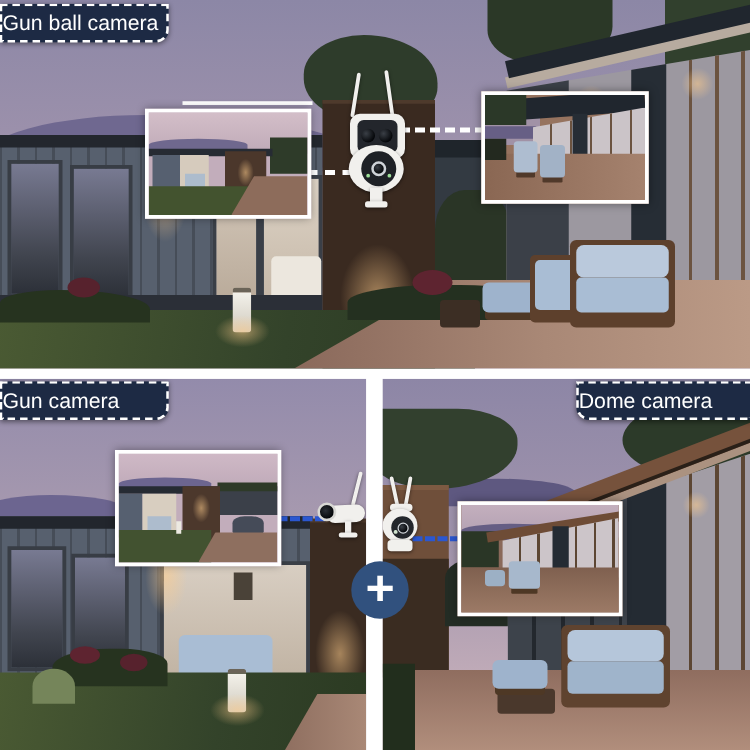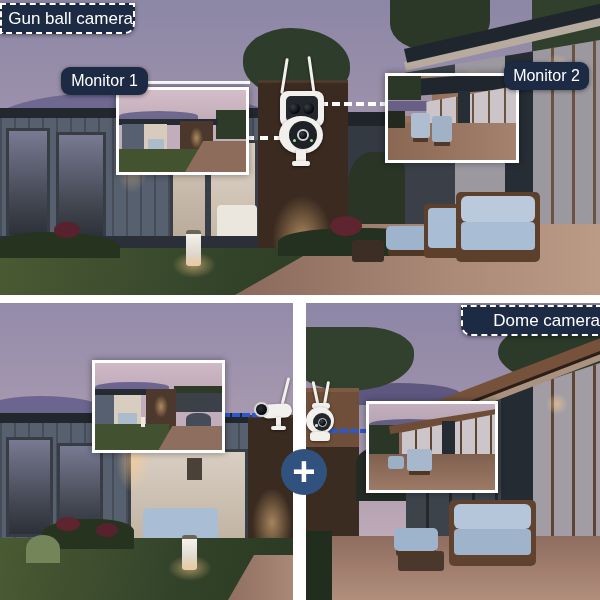--- a/index.html
+++ b/index.html
@@ -3,21 +3,21 @@
 <meta charset="utf-8">
 <style>
   *{margin:0;padding:0;box-sizing:border-box}
   html,body{width:600px;height:600px;background:#fff}
   #canvas{position:relative;width:600px;height:600px;background:#fff;overflow:hidden;
           font-family:"Liberation Sans",sans-serif;color:#fff}
   .abs{position:absolute}
   .panel{position:absolute;overflow:hidden;background:#9a92ac}
   
   .tag{position:absolute;background:#1d2a44;border:2px dashed #fff;color:#fff;font-size:17px;
-       display:flex;align-items:center;justify-content:flex-end;z-index:40;box-shadow:0 1px 4px rgba(0,0,0,.45)}
+       display:flex;align-items:center;justify-content:flex-start;z-index:40;box-shadow:0 1px 4px rgba(0,0,0,.45)}
   .pill{position:absolute;background:#1d2a44;color:#fff;font-size:16px;display:flex;align-items:center;
         justify-content:center;border-radius:9px;z-index:40;box-shadow:0 1px 4px rgba(0,0,0,.45)}
   
   .inset{position:absolute;border:3px solid #fff;overflow:hidden;z-index:20;box-shadow:0 0 7px rgba(0,0,0,.4)}
   .dash-w{position:absolute;border-top:4px dashed #fff;height:0;z-index:15}
   .dash-b{position:absolute;border-top:4px dashed #2b57d0;height:0;z-index:15}
   .solid-w{position:absolute;background:#fff;z-index:15}
   
   .stripesV{background-image:repeating-linear-gradient(90deg,rgba(0,0,0,.20) 0 2px,transparent 2px 14px)}
   .planksV{background-image:repeating-linear-gradient(90deg,rgba(20,10,5,.28) 0 1px,transparent 1px 13px)}
@@ -147,26 +147,20 @@
       <div class="abs slatsH" style="left:55%;top:18%;width:9%;height:55%;background:#262d35"></div>
       <div class="abs planksH" style="left:0;top:56%;width:100%;height:44%;background:linear-gradient(90deg,#8a6753,#a5826e)"></div>
       <div class="abs" style="left:0;top:42%;width:13%;height:20%;background:#23291f"></div>
       <div class="abs" style="left:18%;top:44%;width:15%;height:30%;background:#aebdd0;border-radius:3px;box-shadow:0 6px 0 -2px #50392a"></div>
       <div class="abs" style="left:34%;top:48%;width:16%;height:30%;background:#a2b2c6;border-radius:3px;box-shadow:0 6px 0 -2px #50392a"></div>
     </div>
 
     <div class="tag" style="left:0;top:3px;width:135px;height:31px;border-radius:0 0 10px 0">
       <span>Gun ball camera</span>
     </div>
-    <div class="pill" style="left:61px;top:67px;width:87px;height:28px">
-      <span>Monitor 1</span>
-    </div>
-    <div class="pill" style="left:504px;top:62px;width:85px;height:28px">
-      <span>Monitor 2</span>
-    </div>
   </section>
 
   <div class="abs" style="left:0;top:295px;width:600px;height:8px;background:#fff;z-index:45"></div>
   <div class="abs" style="left:293px;top:303px;width:13px;height:297px;background:#fff;z-index:45"></div>
 
   <section class="panel" style="left:0;top:303px;width:293px;height:297px">
     <div class="scene-el" style="left:0;top:0;width:293px;height:297px;background:linear-gradient(#938bab,#a89aaf 40%,#c8b2bc 75%)"></div>
     <div class="scene-el" style="left:-10px;top:93px;width:110px;height:22px;background:#6c6590;border-radius:60% 70% 0 0"></div>
 
     <div class="scene-el" style="left:0;top:110px;width:250px;height:150px;background:#57606e;z-index:3">
@@ -217,20 +211,23 @@
       </div>
       <div class="abs" style="left:40%;top:30%;width:24%;height:58%;background:#4c382c">
         <div class="glow" style="left:28%;top:12%;width:44%;height:46%"></div>
       </div>
       <div class="abs" style="left:72%;top:58%;width:19%;height:16%;background:#454b58;border-radius:40% 40% 15% 15%"></div>
       <div class="abs" style="left:0;top:70%;width:58%;height:30%;background:#425230"></div>
       <div class="abs planksH" style="left:50%;top:72%;width:50%;height:28%;background:#8e6f5f;clip-path:polygon(22% 0,100% 0,100% 100%,0 100%)"></div>
       <div class="abs" style="left:36%;top:62%;width:3%;height:12%;background:#ece9e1"></div>
     </div>
 
+    <div class="tag" style="left:0;top:2px;width:135px;height:31px;border-radius:0 0 10px 0">
+      <span>Gun camera</span>
+    </div>
   </section>
 
   <section class="panel" style="left:306px;top:303px;width:294px;height:345px">
     <div class="scene-el" style="left:0;top:0;width:294px;height:297px;background:linear-gradient(#8d86a6,#a295ad 45%,#c0abb8 80%)"></div>
     <div class="scene-el" style="left:-12px;top:24px;width:120px;height:64px;background:#32402e;border-radius:0 40% 55% 45%;z-index:2"></div>
     <div class="scene-el" style="left:192px;top:20px;width:110px;height:58px;background:#2c3a29;border-radius:50% 0 0 50%;z-index:2"></div>
     <div class="scene-el" style="left:40px;top:80px;width:115px;height:22px;background:#5e5880;border-radius:55% 65% 0 0;z-index:1"></div>
 
     <div class="scene-el" style="left:0;top:85px;width:53px;height:150px;background:#6f4f3a;border-top:4px solid #7d5a42;z-index:3">
       <div class="abs planksV" style="left:0;top:55px;width:53px;height:95px;background:#3a2c21"></div>

